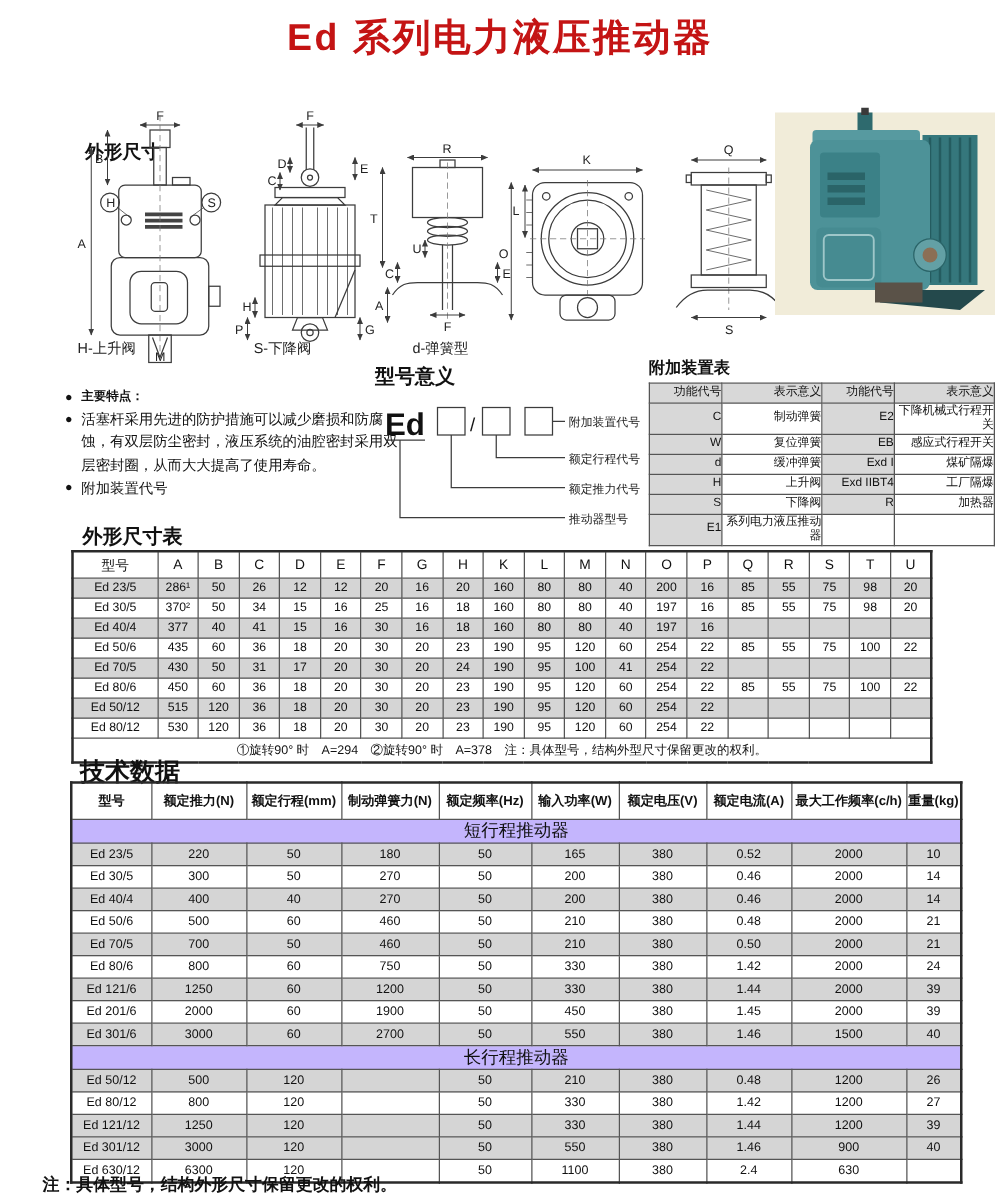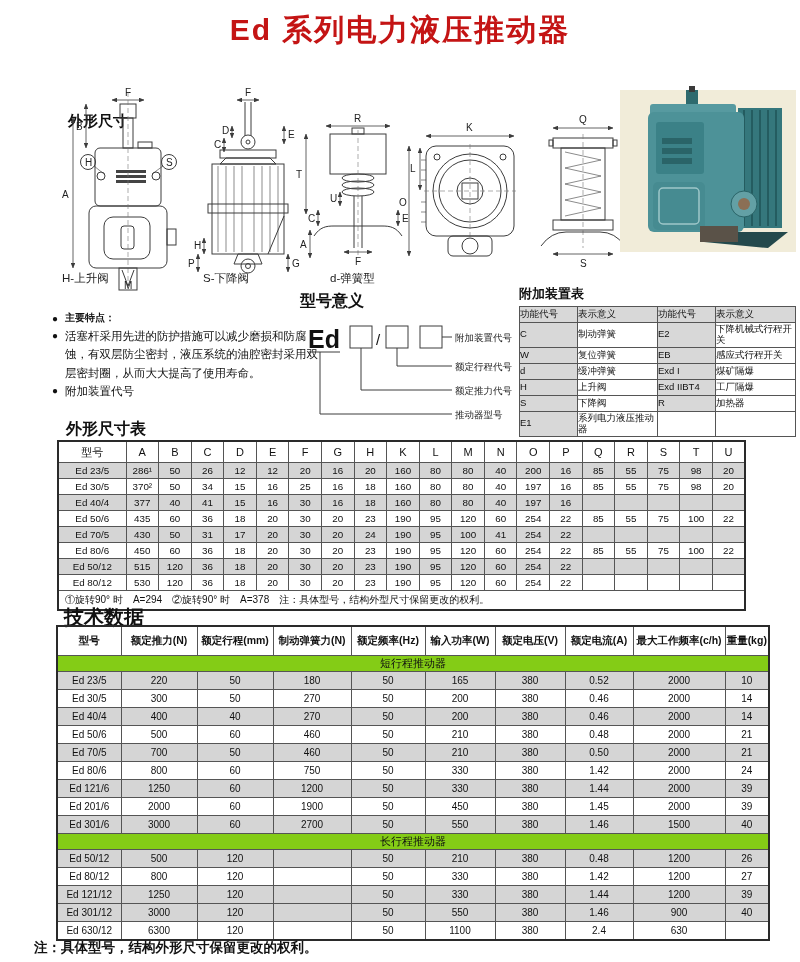--- a/index.html
+++ b/index.html
@@ -26,38 +26,38 @@
   
   .mm{position:absolute;left:300px;top:291px;width:212px;}
   .mm h3{margin:0 0 2px;text-align:left;font-size:16px;font-weight:bold;}
   .mm text{font-family:"Liberation Sans",sans-serif;}
   .mm .lbl{font-size:9.5px;fill:#222;}
   .mm .ed{font-size:25px;font-weight:bold;fill:#111;}
   .mm .sl{font-size:15px;fill:#111;}
   
   .attach{position:absolute;left:519px;top:285px;width:276px;}
   .attach h3{margin:0 0 3px;font-size:13px;font-weight:bold;}
-  table.at{width:276px;border-collapse:collapse;table-layout:fixed;font-size:9.5px;text-align:left;}
+  table.at{width:276px;border-collapse:collapse;table-layout:fixed;font-size:9.5px;text-align:right;}
   .at td,.at th{border:1px solid #555;padding:1px 0;line-height:1.15;font-weight:normal;height:13px;
                 overflow:hidden;}
   .at .code{background:#d8d8d8;}
   .at th{background:#d8d8d8;}
   
   table.dimtab{position:absolute;left:57px;top:440px;width:689px;border-collapse:collapse;
                table-layout:fixed;font-size:9.8px;text-align:center;border:2px solid #2a2a2a;}
   .dimtab th{height:20px;font-size:11px;font-weight:normal;border:1px solid #555;padding:0;}
   .dimtab td{height:15px;border:1px solid #555;padding:0;}
   .dimtab tr.g{background:#d5d5d5;}
-  .dimtab td.fn{text-align:left;padding:2px 6px;height:14px;font-size:10px;background:#fff;}
+  .dimtab td.fn{text-align:center;padding:2px 6px;height:14px;font-size:10px;background:#fff;}
   
   table.tech{position:absolute;left:56px;top:625px;width:712px;border-collapse:collapse;
              table-layout:fixed;font-size:10px;text-align:center;border:2px solid #2a2a2a;}
   .tech th{height:28px;font-size:10.5px;font-weight:bold;border:1px solid #555;padding:0;}
   .tech td{height:17px;border:1px solid #555;padding:0;}
-  .tech tr.group td{height:15px;font-size:11px;background:#84cc16;}
+  .tech tr.group td{height:15px;font-size:14px;background:#c4b5fd;}
   .tech tr.g{background:#d5d5d5;}
   .note{position:absolute;left:34px;top:939px;font-size:13.5px;font-weight:bold;}
 </style>
 </head>
 <body>
 
 <div class="page">
 
   <h1 class="title">Ed 系列电力液压推动器</h1>
   <h2 class="sec" id="h-dim">外形尺寸</h2>

